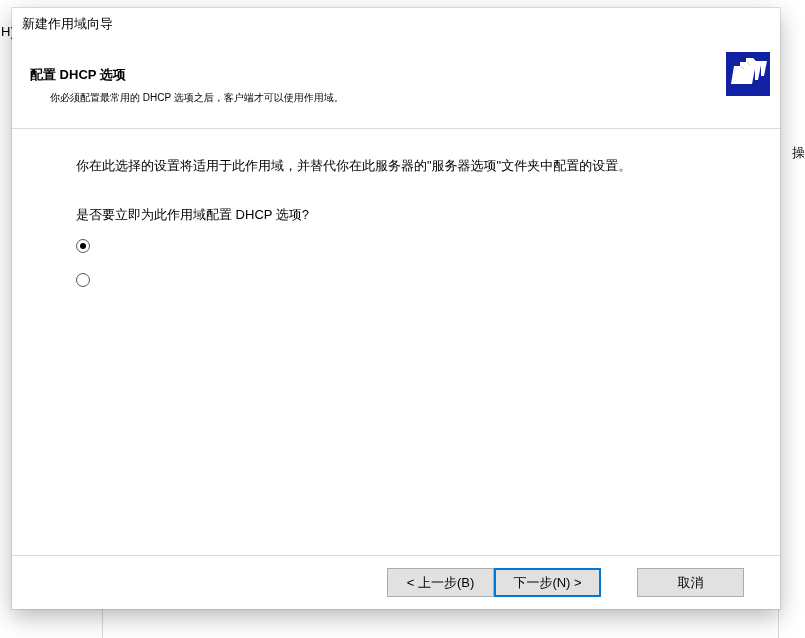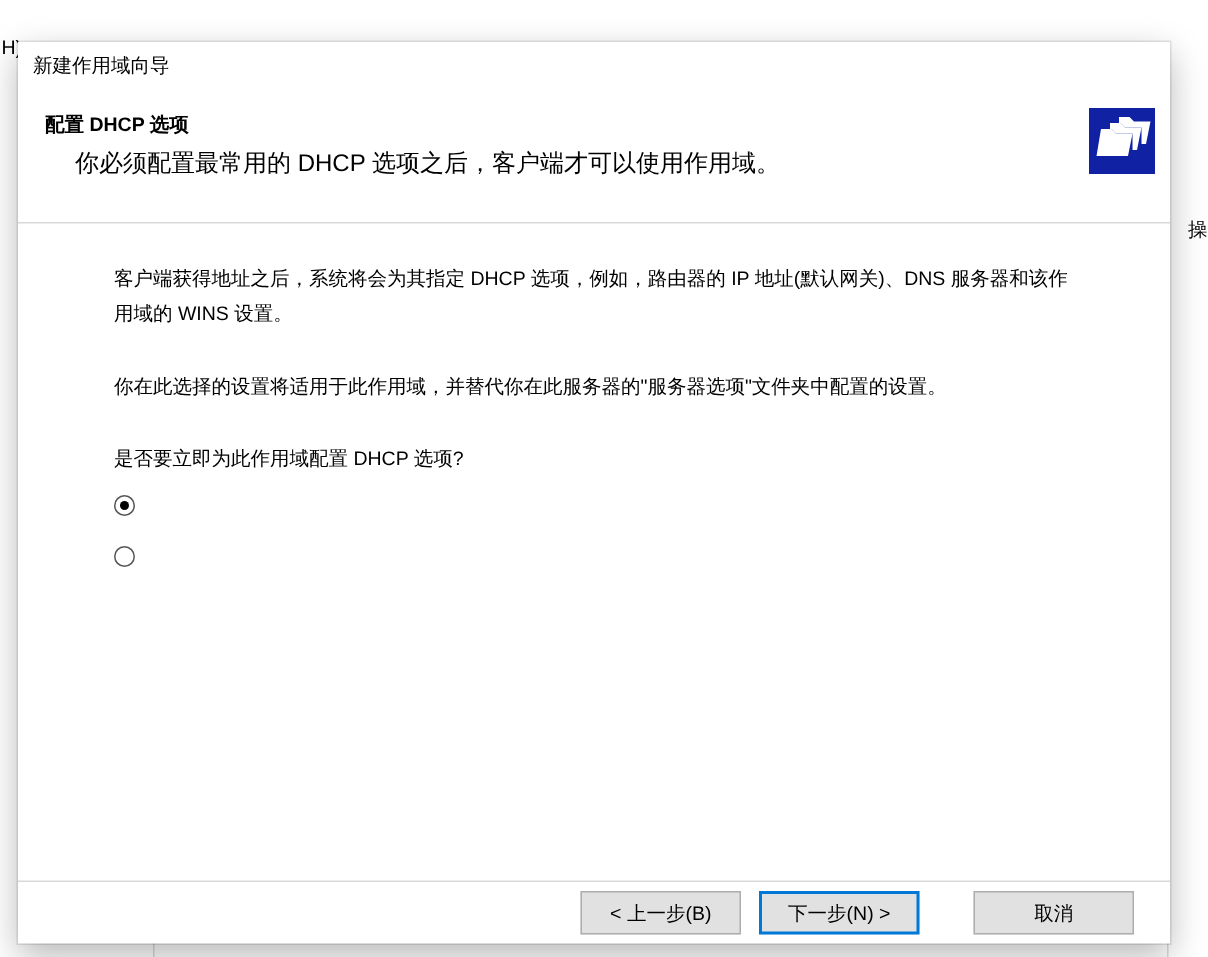--- a/index.html
+++ b/index.html
@@ -8,46 +8,46 @@
       font-size:13px;color:#000;overflow:hidden}
     .desktop{position:relative;width:805px;height:638px;background:#fff}
     .bg-letter{position:absolute;left:1px;top:24px;font-size:13px;color:#000}
     .bg-right{position:absolute;left:792px;top:144px;font-size:13px;color:#000}
     .bg-vline{position:absolute;left:102px;top:601px;width:1px;height:37px;
       background:#d9d9d9}
     .bg-vline2{position:absolute;left:778px;top:601px;width:1px;height:37px;
       background:#d9d9d9}
 
     
-    .wizard{position:absolute;left:12px;top:28px;width:768px;height:601px;
+    .wizard{position:absolute;left:12px;top:8px;width:768px;height:601px;
       background:#fff;box-shadow:0 8px 22px rgba(0,0,0,.28),
                             0 0 0 1px rgba(0,0,0,.10)}
     .titlebar{height:32px;display:flex;align-items:center;padding:0 10px;
       font-size:13px;color:#000}
     .header{position:relative;height:78px;padding:6px 64px 0 18px}
-    .header-title{font-weight:700;font-size:13px;margin-top:8px}
-    .header-sub{font-size:16px;margin:7px 0 0 20px}
+    .header-title{font-weight:700;font-size:13px;margin-top:20px}
+    .header-sub{font-size:10px;margin:7px 0 0 20px}
     .header-icon{position:absolute;right:10px;top:12px;width:44px;height:44px;
       background:#1121a4;display:flex;align-items:center;justify-content:center}
     .header-sep{height:1px;background:#d9d9d9;margin-top:10px}
     .body{padding:26px 60px 0 64px;font-size:13px;line-height:1.75}
     .para{margin-bottom:26px}
     .radio-row{display:flex;align-items:center;margin:12px 0 20px 0}
     .radio-wrap{width:14px;height:14px;border:1px solid #555;border-radius:50%;
       margin-right:12px;background:#fff;position:relative;flex:none}
     .radio-wrap.checked::after{content:"";position:absolute;left:3px;top:3px;
       width:6px;height:6px;border-radius:50%;background:#000}
-    .footer{position:absolute;left:0;right:0;bottom:0;height:42px;
+    .footer{position:absolute;left:0;right:0;bottom:0;height:54px;
       border-top:1px solid #d9d9d9;display:flex;align-items:center;
-      justify-content:flex-end;padding-right:24px;gap:0}
+      justify-content:flex-end;padding-right:36px;gap:0}
     .btn{height:29px;min-width:107px;padding:0 10px;background:#e1e1e1;
       border:1px solid #adadad;font-size:13px;font-family:inherit;
       display:inline-flex;align-items:center;justify-content:center;
       cursor:pointer}
-    .btn+.btn{margin-left:12px}
+    .btn+.btn{margin-left:0}
     .btn.primary{border:2px solid #0078d7;background:#e1e1e1}
     .btn.cancel{margin-left:36px}
     .label{cursor:default}
 
     
     .header-icon svg{width:40px;height:40px}
   </style>
 </head>
 <body>
 
@@ -71,21 +71,20 @@
             <polygon points="6,12 13,12 16,15 27,15 24,30 3,30"></polygon>
             <polygon points="12,8 19,8 22,11 33,11 30,26 27,26 27,15 16,15 13,12 12,12"></polygon>
             <polygon points="18,4 25,4 28,7 39,7 36,22 33,22 33,11 22,11 19,8 18,8"></polygon>
           </g>
         </svg>
       </div>
     </div>
     <div class="header-sep"></div>
 
     <div class="body">
-      <div class="para">客户端获得地址之后，系统将会为其指定 DHCP 选项，例如，路由器的 IP 地址(默认网关)、DNS 服务器和该作用域的 WINS 设置。</div>
       <div class="para">你在此选择的设置将适用于此作用域，并替代你在此服务器的"服务器选项"文件夹中配置的设置。</div>
       <div class="para" style="margin-bottom:12px">是否要立即为此作用域配置 DHCP 选项?</div>
 
       <div class="radio-row">
         <span class="radio-wrap checked"></span>
       </div>
       <div class="radio-row">
         <span class="radio-wrap"></span>
       </div>
     </div>

